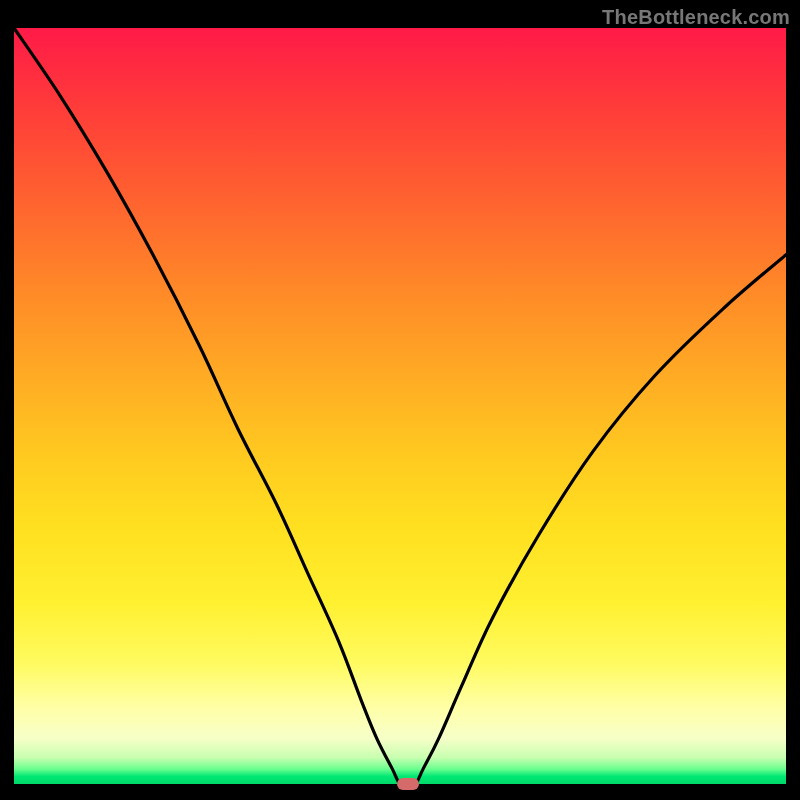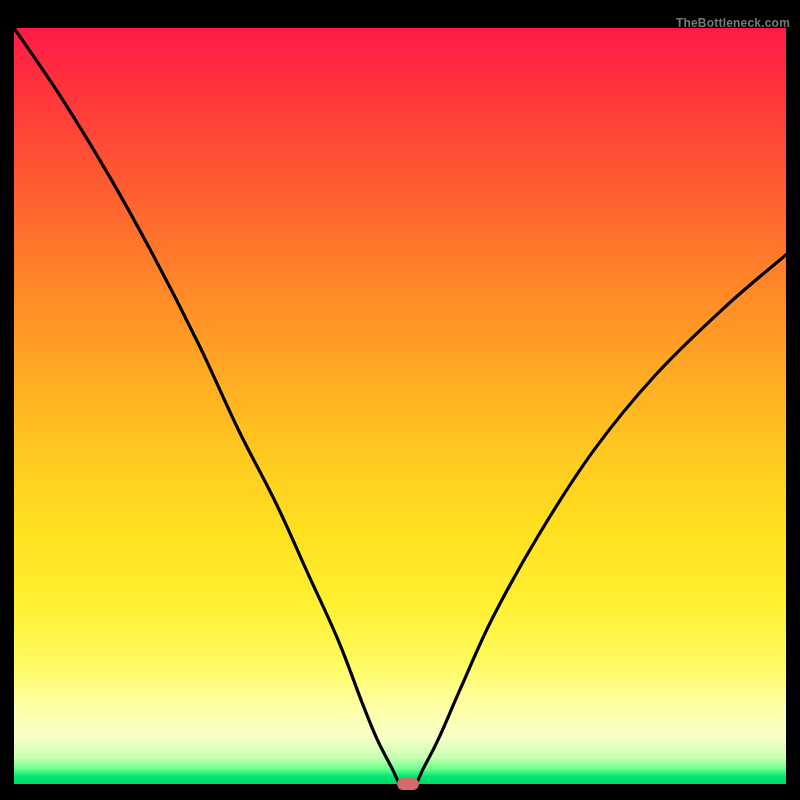--- a/index.html
+++ b/index.html
@@ -12,24 +12,24 @@
     font-family: Arial, Helvetica, sans-serif;
   }
   .frame {
     position: relative;
     width: 800px;
     height: 800px;
     background: #000;
   }
   .watermark {
     position: absolute;
-    top: 16px;
+    top: 6px;
     right: 10px;
     color: #777;
-    font-size: 12px;
+    font-size: 20px;
     font-weight: 600;
     letter-spacing: 0.2px;
     z-index: 20;
     user-select: none;
   }
   .plot {
     position: absolute;
     left: 14px;
     top: 28px;
     width: 772px;

